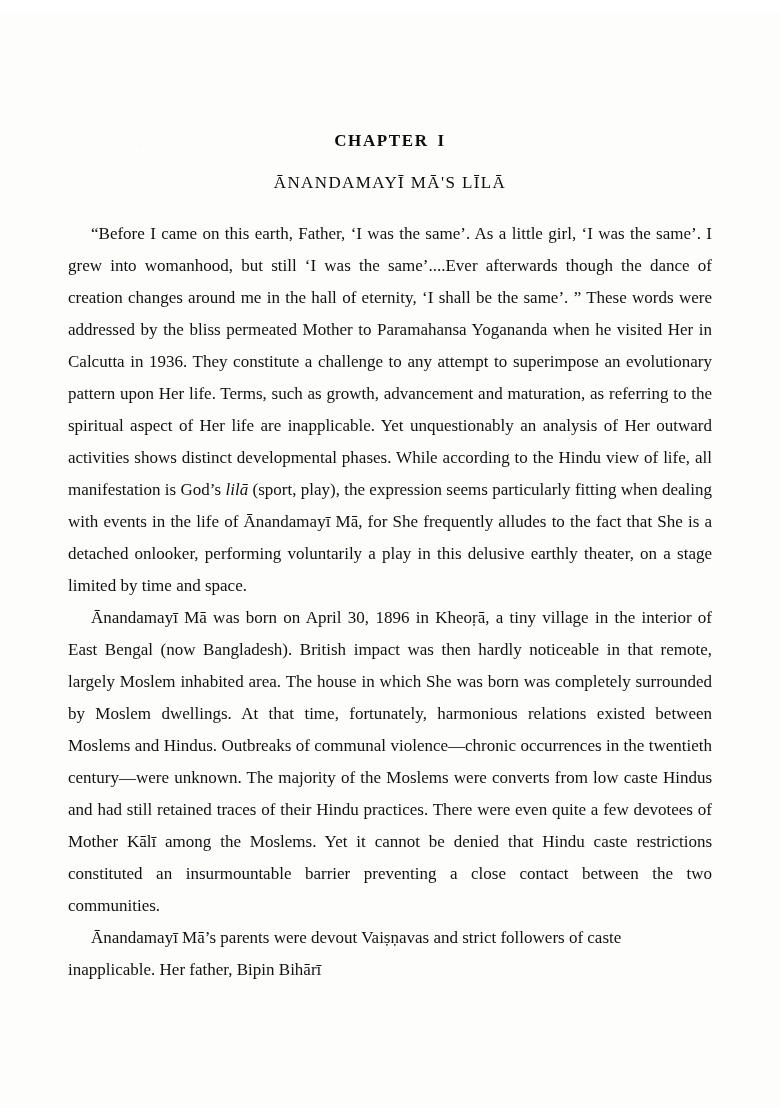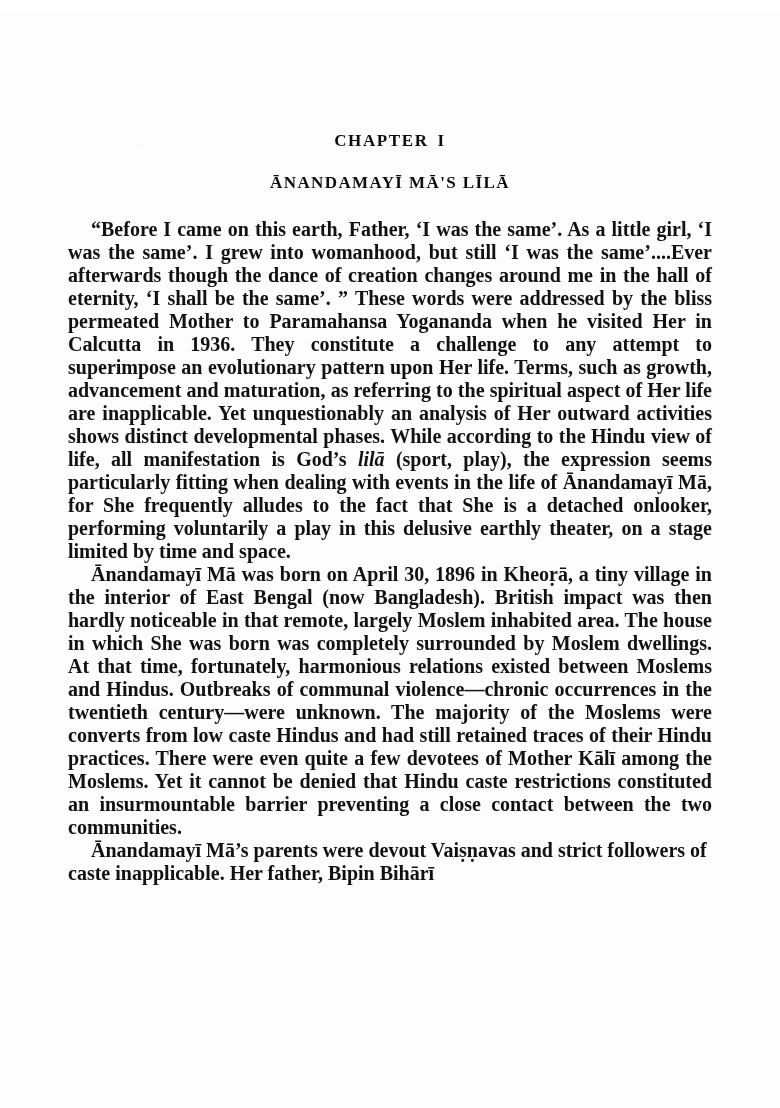--- a/index.html
+++ b/index.html
@@ -48,35 +48,35 @@
   .chapter-label .numeral {
     margin-left: 9px;
   }
 
   .chapter-title {
     margin: 0;
     padding-top: 22px;
     text-align: center;
     font-family: "Liberation Serif", "DejaVu Serif", serif;
     font-size: 17px;
-    font-weight: bold;
+    font-weight: normal;
     letter-spacing: 1.4px;
     color: #0d0d0d;
   }
 
   .body-text {
     margin: 0;
     padding-top: 25px;
     font-family: "Liberation Serif", "DejaVu Serif", serif;
-    font-size: 20px;
-    line-height: 23px;
+    font-size: 17px;
+    line-height: 32px;
     color: #111111;
     text-align: justify;
     text-justify: inter-word;
-    font-weight: 700;
+    font-weight: 400;
     -webkit-font-smoothing: none;
   }
 
   .body-text p {
     margin: 0;
     text-indent: 23px;
     text-align: justify;
   }
 
   

